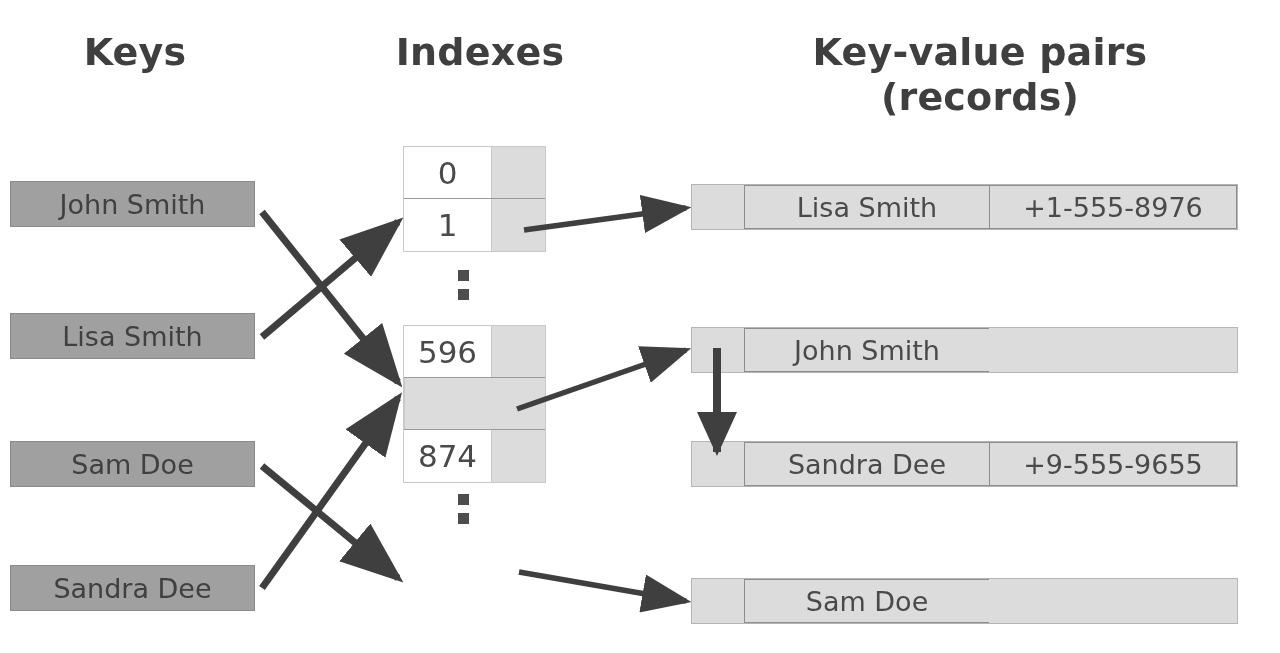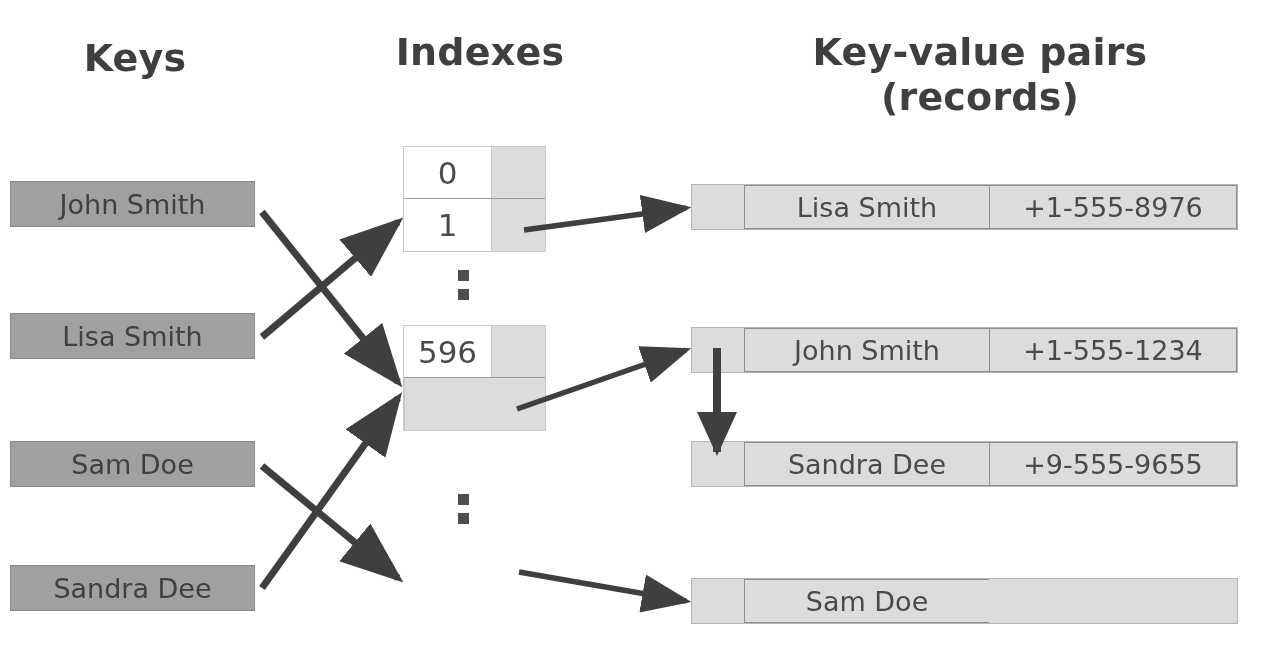--- a/index.html
+++ b/index.html
@@ -21,21 +21,21 @@
   .col-header {
     position: absolute;
     font-weight: bold;
     font-size: 38px;
     color: #3f3f3f;
     text-align: center;
     line-height: 1.18;
     letter-spacing: 0.2px;
     white-space: pre-line;
   }
-  #hdr-keys   { left: 0px;   top: 36px;  width: 270px; }
+  #hdr-keys   { left: 0px;   top: 30px;  width: 270px; }
   #hdr-index  { left: 330px; top: 30px;  width: 300px; }
   #hdr-kv     { left: 700px; top: 30px;  width: 560px; }
 
   
   .key-box {
     position: absolute;
     left: 10px;
     width: 245px;
     height: 46px;
     background: #a0a0a0;
@@ -201,38 +201,41 @@
   </div>
 
   <div class="idx-block" id="idx-block-b">
     <div class="idx-row">
       <div class="idx-num">596</div>
       <div class="idx-slot"></div>
     </div>
     <div class="idx-row">
       <div class="idx-slot"></div>
     </div>
+    <div class="idx-row">
+      <div class="idx-num">874</div>
+      <div class="idx-slot"></div>
+    </div>
   </div>
 
   <div class="vdots" id="dots-2">
     <i></i>
       <i></i>
   </div>
 
 
   <div class="rec-box" id="rec-0">
     <div class="rec-head"></div>
     <div class="rec-name">Lisa Smith</div>
     <div class="rec-phone">+1-555-8976</div>
   </div>
 
   <div class="rec-box" id="rec-1">
     <div class="rec-head"></div>
     <div class="rec-name">John Smith</div>
-    <div class="rec-phone">+1-555-1234</div>
   </div>
 
   <div class="rec-box" id="rec-2">
     <div class="rec-head"></div>
     <div class="rec-name">Sandra Dee</div>
     <div class="rec-phone">+9-555-9655</div>
   </div>
 
   <div class="rec-box" id="rec-3">
     <div class="rec-head"></div>

